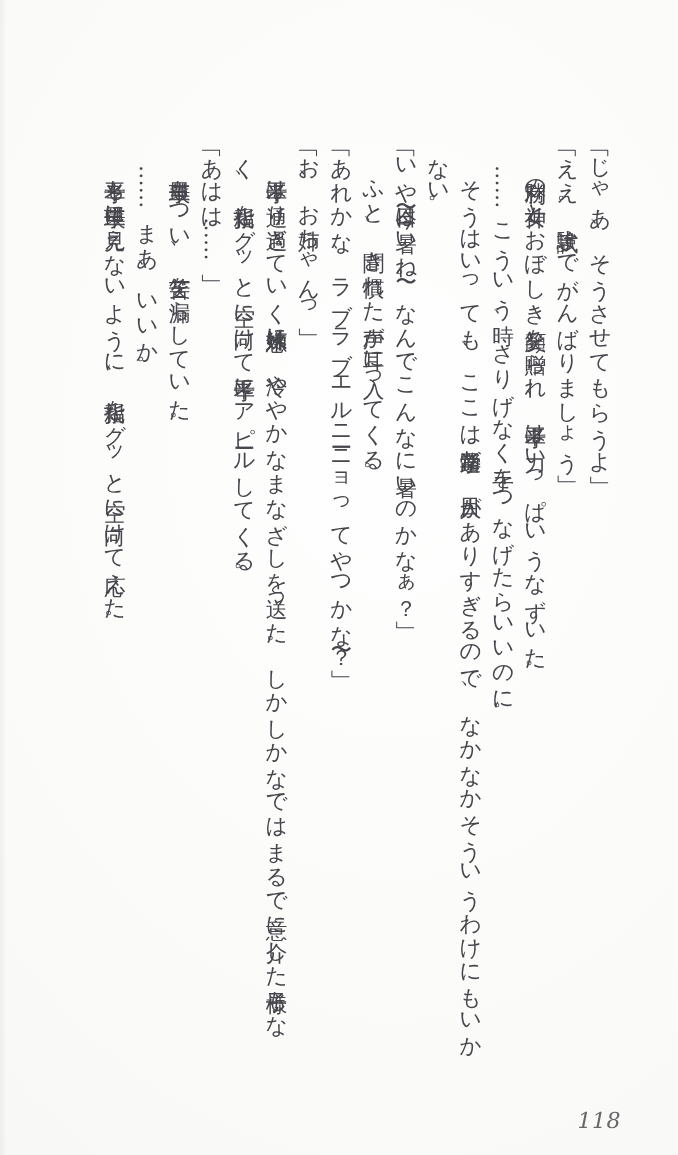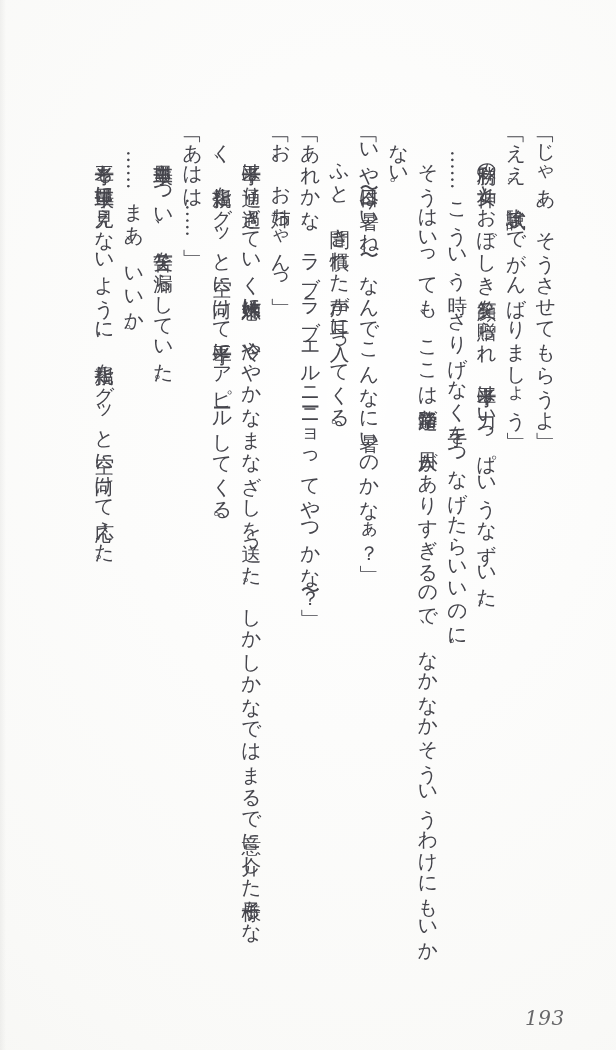--- a/index.html
+++ b/index.html
@@ -76,15 +76,15 @@
     <p class="indent">ふと、聞き慣れた声が耳に入ってくる。</p>
     <p>「あれかな、ラブラブエルニーニョってやつかな〜？」</p>
     <p>「お、お姉ちゃんっ」</p>
     <p class="indent">孝平は通り過ぎていく悠木姉妹に、冷ややかなまなざしを送った。しかしかなではまるで意に介した様子もなく、親指をグッと空に向けて孝平にアピールしてくる。</p>
     <p>「あはは……」</p>
     <p class="indent">瑛里華もつい、苦笑を漏らしていた。</p>
     <p class="indent">……まあ、いいか。</p>
     <p class="indent">孝平も瑛里華に見えないように、親指をグッと空に向けて応えた。</p>
   </div>
 
-  <div class="page-number">193</div>
+  <div class="page-number">118</div>
 
 </div>
 
 </body></html>

